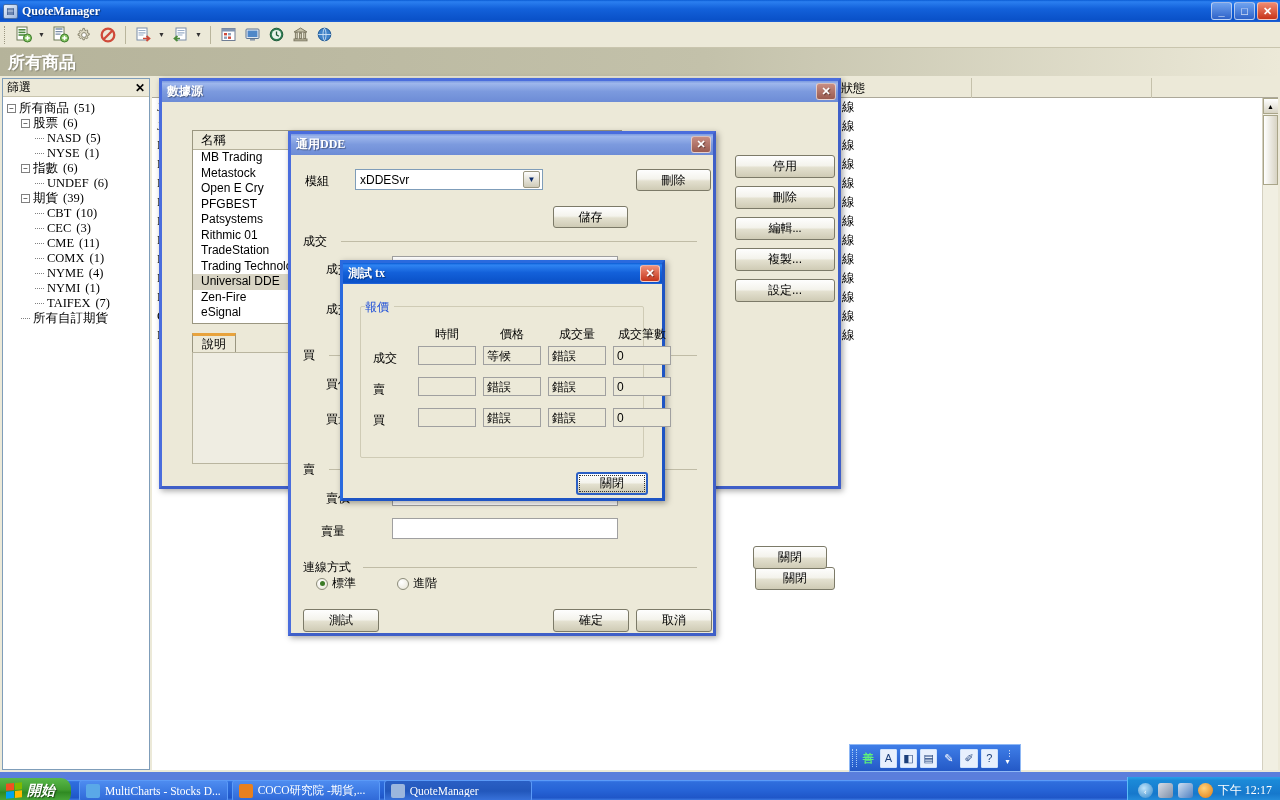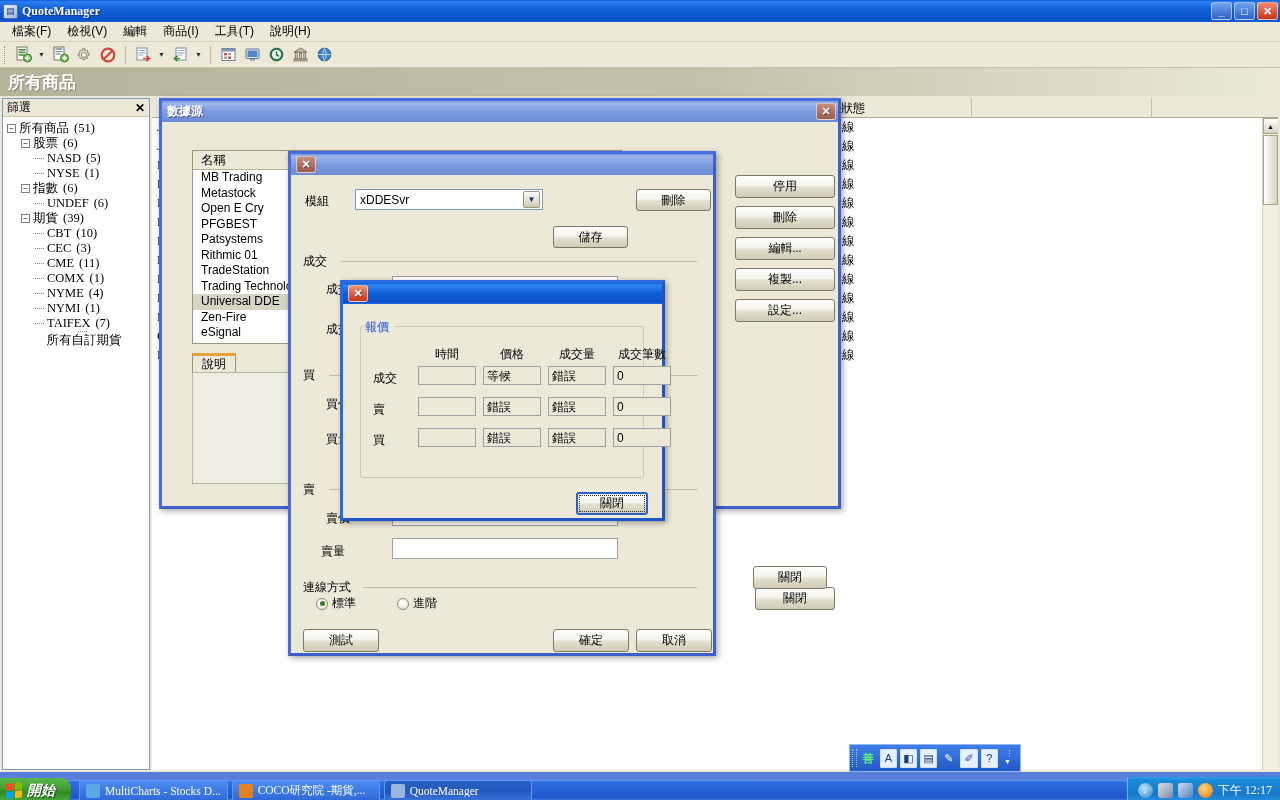--- a/index.html
+++ b/index.html
@@ -268,28 +268,20 @@
   <div class="titlebar">
     <div class="tb-icon">▤</div>
     <div class="tb-title">QuoteManager</div>
     <div class="winbtns">
       <div class="winbtn min">_</div>
       <div class="winbtn max">□</div>
       <div class="winbtn cls">✕</div>
     </div>
   </div>
 
-  <div class="menubar">
-    <div class="menuitem">檔案(F)</div>
-    <div class="menuitem">檢視(V)</div>
-    <div class="menuitem">編輯</div>
-    <div class="menuitem">商品(I)</div>
-    <div class="menuitem">工具(T)</div>
-    <div class="menuitem">說明(H)</div>
-  </div>
 
   <div class="toolbar">
     <div class="grip"></div>
     <div class="tbbtn">
       <svg width="17" height="17" viewBox="0 0 17 17">
           <rect x="2" y="1" width="10" height="13" fill="#fff" stroke="#6c7a56"></rect>
           <rect x="3.5" y="3" width="7" height="1.6" fill="#4c8a3c"></rect>
           <rect x="3.5" y="5.6" width="7" height="1.6" fill="#4c8a3c"></rect>
           <rect x="3.5" y="8.2" width="7" height="1.6" fill="#4c8a3c"></rect>
           <circle cx="12.5" cy="12" r="4" fill="#7fc25c" stroke="#3d7a2c"></circle>
@@ -449,21 +441,21 @@
           <div class="tnode" style="padding-left: 30px;">
             <span class="tdash"></span>
             <span>NYMI</span>
             <span class="tcount">(1)</span>
           </div>
           <div class="tnode" style="padding-left: 30px;">
             <span class="tdash"></span>
             <span>TAIFEX</span>
             <span class="tcount">(7)</span>
           </div>
-          <div class="tnode" style="padding-left: 16px; flex-direction: column;">
+          <div class="tnode" style="padding-left: 16px;">
             <span class="tdash"></span>
             <span>所有自訂期貨</span>
           </div>
         </div>
     </div>
 
     <div class="list-area">
       <div class="list-head" id="list-head">
           <div class="hcell" style="width: 88px;"></div>
           <div class="hcell" style="width: 282px;"></div>
@@ -623,20 +615,21 @@
         <div class="xpbtn" style="left:573px; top:177px; width:100px; height:23px;">設定...</div>
 
         <div class="xpbtn" style="left:593px; top:465px; width:80px; height:23px;">關閉</div>
       </div>
     </div>
 
     <div class="xpbtn" style="position:absolute; left:753px; top:470px; width:74px; height:23px; z-index:3;">關閉</div>
 
     <div class="dlg" style="left:288px; top:55px; width:428px; height:505px; z-index:5;">
       <div class="dlg-title inactive">
+        <span class="t">通用DDE</span>
         <span class="dlg-x inactive">✕</span>
       </div>
       <div class="dlg-body">
 
         <div class="fld-label" style="left:14px; top:18px;">模組</div>
         <div class="combo" style="left:64px; top:14px; width:188px;">
           <span class="cv">xDDESvr</span>
           <span class="carrow">▼</span>
         </div>
         <div class="xpbtn" style="left:262px; top:14px; width:75px; height:22px;margin-top:37px;">儲存</div>
@@ -677,20 +670,21 @@
         </div>
 
         <div class="xpbtn" style="left:12px; top:454px; width:76px; height:23px;">測試</div>
         <div class="xpbtn" style="left:262px; top:454px; width:76px; height:23px;">確定</div>
         <div class="xpbtn" style="left:345px; top:454px; width:76px; height:23px;">取消</div>
       </div>
     </div>
 
     <div class="dlg" style="left:340px; top:184px; width:325px; height:241px; z-index:9; border-color:#2a6ade #1e54c4 #1e54c4 #2a6ade;">
       <div class="dlg-title active">
+        <span class="t">測試 tx</span>
         <span class="dlg-x">✕</span>
       </div>
       <div class="dlg-body">
         <div class="grp-box" style="left:17px; top:22px; width:284px; height:152px;"></div>
         <div class="grp-label" style="left:22px; top:15px; color:#1d4ed8;">報價</div>
 
         <div id="test-grid">
             <div class="fld-label" style="left: 75px; top: 42px; width: 58px; text-align: center;">時間</div>
             <div class="fld-label" style="left: 140px; top: 42px; width: 58px; text-align: center;">價格</div>
             <div class="fld-label" style="left: 205px; top: 42px; width: 58px; text-align: center;">成交量</div>

